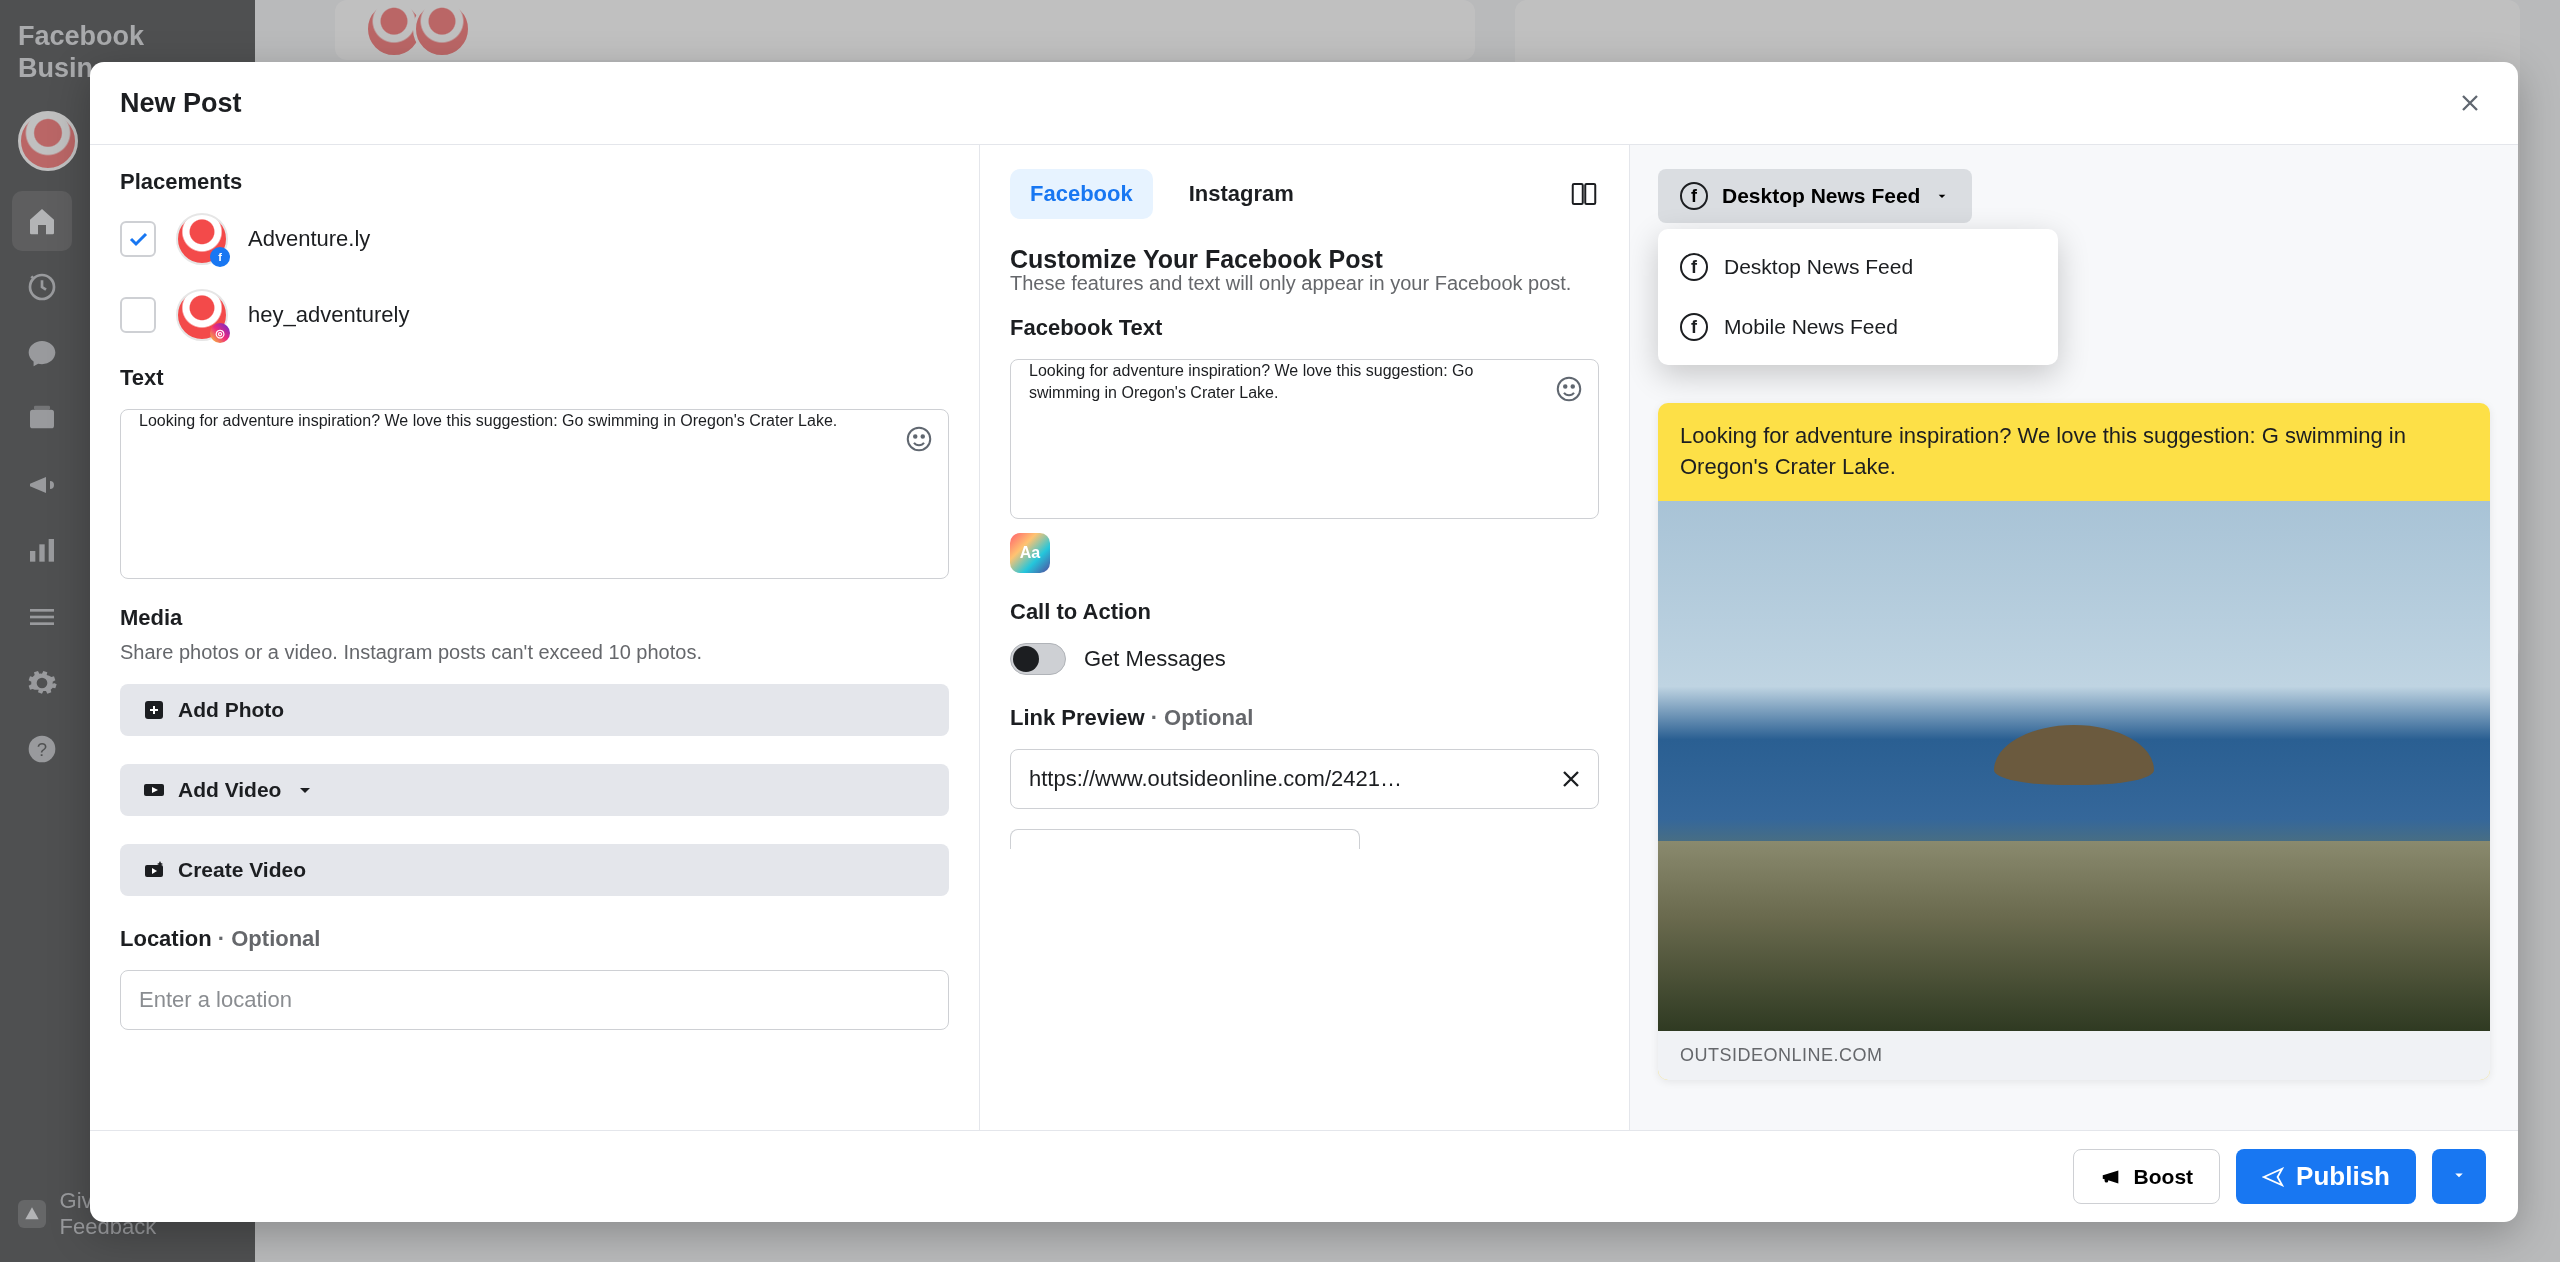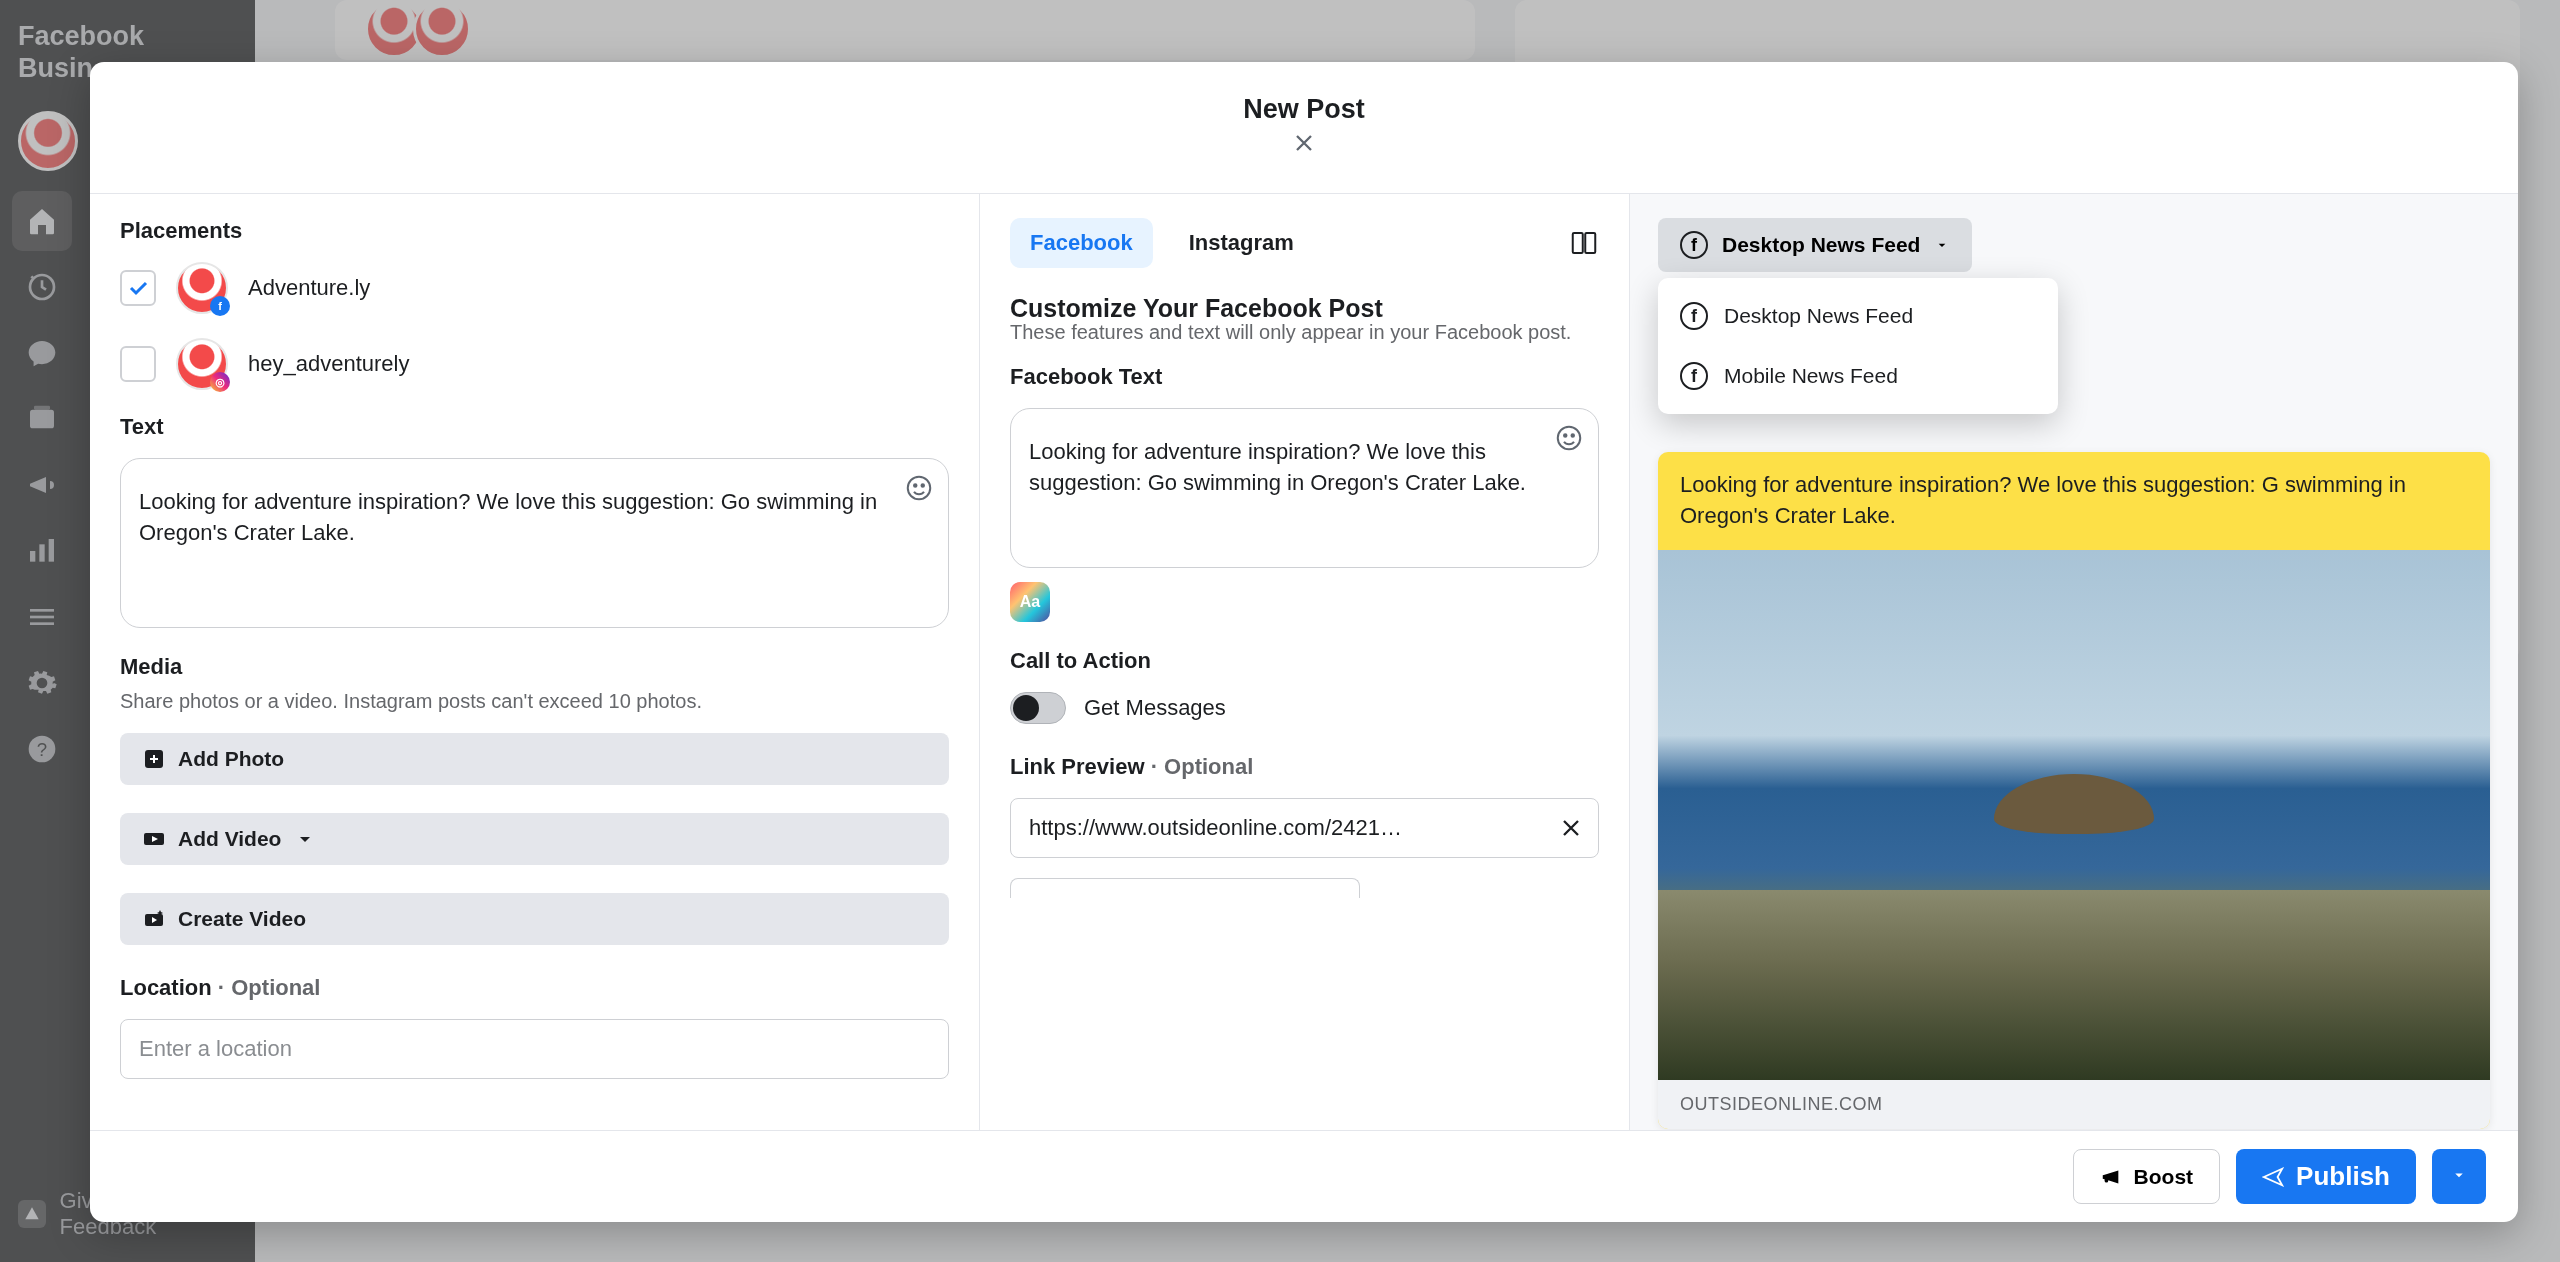--- a/index.html
+++ b/index.html
@@ -31,21 +31,21 @@
   .content-bg .stub-right { position:absolute; left:1260px; top:0; right:40px; height:660px; background:#fff; border-radius:12px; }
   .content-bg .balloons { position:absolute; left:110px; top:0; display:flex; gap:-10px;}
   .content-bg .balloon { width:58px; height:58px; border-radius:50%; background: radial-gradient(circle at 50% 35%, #f34a4a 0 30%, #fff 33% 48%, #f34a4a 52% 100%); border:3px solid #fff; }
   .content-bg h2 { position:absolute; left:110px; top:1190px; font-size:30px; font-weight:700; margin:0;}
 
   
   .mask { position:absolute; inset:0; background:rgba(130,130,130,0.5); }
 
   
   .modal { position:absolute; left:90px; top:62px; right:42px; bottom:40px; background:#fff; border-radius:14px; box-shadow:0 12px 40px rgba(0,0,0,.25); display:flex; flex-direction:column; overflow:hidden;}
-  .modal-header { display:flex; align-items:center; justify-content:space-between; padding:32px 30px; border-bottom:1px solid var(--divider);flex-direction:column; }
+  .modal-header { display:flex; align-items:center; justify-content:space-between; padding:23px 30px; border-bottom:1px solid var(--divider); }
   .modal-title { font-size:27px; font-weight:700; }
   .close-btn { width:36px; height:36px; display:flex; align-items:center; justify-content:center; cursor:pointer; color:#606770; }
   .close-btn svg { width:28px; height:28px; }
 
   .modal-body { flex:1; display:flex; min-height:0; }
   .col { overflow-y:auto; }
   .col-left { width:890px; border-right:1px solid var(--divider); padding:24px 30px; }
   .col-mid { width:650px; border-right:1px solid var(--divider); padding:24px 30px; }
   .col-right { flex:1; background:#f7f8fa; padding:24px 28px; position:relative; }
 
@@ -56,21 +56,21 @@
   
   .placement { display:flex; align-items:center; gap:20px; margin-bottom:24px; font-size:22px; }
   .check { width:36px; height:36px; border:2px solid var(--border); border-radius:6px; display:flex; align-items:center; justify-content:center; background:#fff; cursor:pointer;}
   .check.checked svg { display:block; }
   .check svg { display:none; width:24px; height:24px; color:var(--blue); }
   .p-avatar { width:52px; height:52px; border-radius:50%; position:relative; background: radial-gradient(circle at 50% 35%, #f34a4a 0 30%, #fff 33% 48%, #f34a4a 52% 100%); border:2px solid #e6e6e6;}
   .p-badge { position:absolute; right:-4px; bottom:-4px; width:20px; height:20px; border-radius:50%; display:flex; align-items:center; justify-content:center; font-size:11px; color:#fff; font-weight:700;}
   .p-badge.fb { background:#1877f2; }
   .p-badge.ig { background: linear-gradient(45deg,#f9ce34,#ee2a7b,#6228d7); }
 
-  .textbox { position:relative; width:100%; border:1px solid var(--border); border-radius:20px; padding:28px 56px 16px 18px; font-size:22px; line-height:1.4; color:var(--text); min-height:170px; }
+  .textbox { position:relative; width:100%; border:1px solid var(--border); border-radius:8px; padding:0 56px 16px 18px; font-size:16px; line-height:1.4; color:var(--text); min-height:170px; }
   .textbox.small { min-height:160px; }
   .emoji-btn { position:absolute; top:14px; right:14px; width:30px; height:30px; color:#606770; cursor:pointer;}
   .emoji-btn svg { width:30px; height:30px; }
 
   .btn-row { display:flex; gap:28px; flex-wrap:wrap;flex-direction:column; }
   .btn { display:inline-flex; align-items:center; gap:12px; background:#e4e6eb; border:none; border-radius:8px; padding:14px 22px; font-size:21px; font-weight:600; cursor:pointer; color:var(--text);}
   .btn svg { width:24px; height:24px; }
 
   .input { width:100%; border:1px solid var(--border); border-radius:8px; padding:16px 18px; font-size:22px; color:var(--text); background:#fff;}
   .input::placeholder { color:#8a8d91; }

